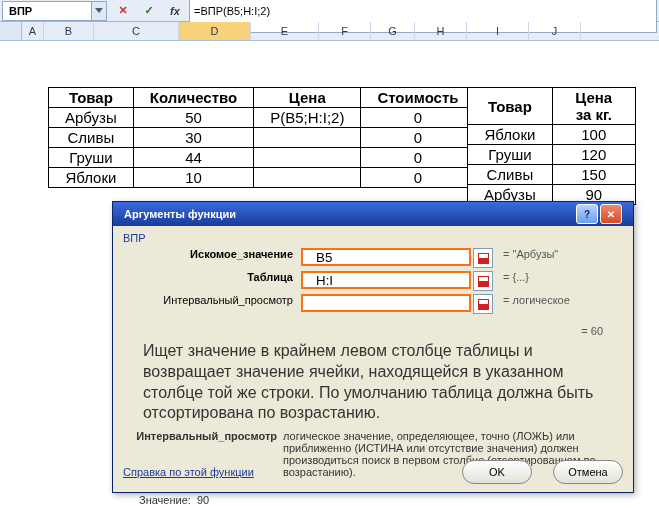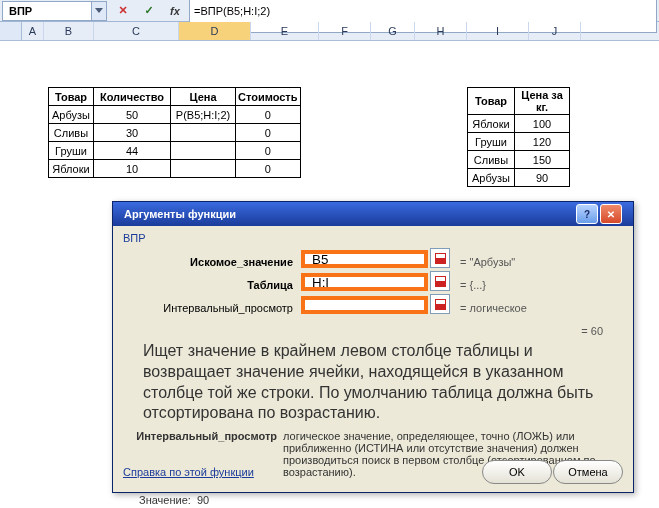--- a/index.html
+++ b/index.html
@@ -18,48 +18,48 @@
   .corner{width:22px;background:#dfe8f6;border-right:1px solid #a8bcd8}
   .cA{width:22px}.cB{width:50px}.cC{width:85px}.cD{width:72px}
   .cD.sel{background:#f7d27a}
   .cE{width:68px}.cF{width:52px}.cG{width:44px}
   .cH{width:52px}.cI{width:62px}.cJ{width:52px}
   
   .grid{position:relative;height:468px}
   
   .table1{position:absolute;top:46px;left:48px;border-collapse:collapse}
   .table2{position:absolute;top:46px;left:467px;border-collapse:collapse}
-  .table1 th,.table1 td,.table2 th,.table2 td{border:1px solid #000;padding:1px 2px;font-size:11px;height:15px;text-align:center;background:#fff}
+  .table1 th,.table1 td,.table2 th,.table2 td{border:1px solid #000;padding:1px 16px;font-size:15px;height:15px;text-align:center;background:#fff}
   .table1 th,.table2 th{font-weight:bold}
   .t1c1{width:40px}.t1c2{width:72px}.t1c3{width:60px}.t1c4{width:58px}
   .t2c1{width:42px}.t2c2{width:50px}
   .ed{text-align:left;padding-left:2px}
   
   .dialog{position:absolute;top:160px;left:112px;width:520px;height:290px;border:1px solid #0a246a;background:#ece9d8;box-shadow:2px 2px 6px rgba(0,0,0,.3)}
   .titlebar{height:24px;background:linear-gradient(to bottom,#3a6bdf 0%,#1a3b9a 100%);display:flex;align-items:center;padding:0 11px;color:#fff;font-weight:bold}
   .tbtns{margin-left:auto;display:flex;gap:2px}
   .tbtn{width:20px;height:18px;border:1px solid #fff;border-radius:3px;display:flex;align-items:center;justify-content:center;font-size:10px}
   .help{background:linear-gradient(#b8d4ff,#6a9eea);color:#1a2a6a;font-weight:bold}
   .close{background:linear-gradient(#ef8a6a,#d64a2a);color:#fff;font-weight:bold}
   .dbody{padding:6px 10px 8px;box-sizing:border-box;height:calc(100% - 24px);position:relative}
   .fname{color:#1a3b9a;font-size:11px;margin-bottom:4px}
-  .argrow{display:flex;align-items:flex-end;margin:3px 0}
+  .argrow{display:flex;align-items:flex-start;margin:3px 0}
   .arglbl{width:170px;text-align:right;padding-right:8px}
-  .argin{width:127px;height:18px;border:4px solid #f97316;background:#fff;padding:0 7px;box-sizing:border-box}
+  .argin{width:170px;height:18px;border:2px solid #f97316;background:#fff;padding:0 13px;box-sizing:border-box}
   .refbtn{width:18px;height:18px;border:1px solid #7f9db9;background:#fff;margin-left:2px;display:flex;align-items:center;justify-content:center}
   .refico{width:9px;height:9px;border:1px solid #c22;background:linear-gradient(#fff 50%,#c22 50%)}
   .argres{margin-left:10px;color:#555}
   .hrspace{height:6px}
   .result{text-align:right;padding-right:20px;color:#555;margin:2px 0 4px}
   .desc{font-size:16px;line-height:1.3;color:#333;margin:0 20px 6px}
   .argdesc{display:flex;font-size:11px;color:#333;margin:0 4px 6px}
   .argdesc .k{font-weight:bold;width:150px;flex-shrink:0;text-align:right;padding-right:6px}
   .foot{display:flex;align-items:center;position:absolute;bottom:8px;left:10px;right:10px}
   .link{color:#1a3b9a;text-decoration:underline;cursor:pointer}
-  .btn{width:68px;height:22px;border:1px solid #888;background:linear-gradient(#fff,#e4e2d6);border-radius:12px;margin-left:1px;display:flex;align-items:center;justify-content:center}
+  .btn{width:68px;height:22px;border:1px solid #888;background:linear-gradient(#fff,#e4e2d6);border-radius:12px;margin-left:21px;display:flex;align-items:center;justify-content:center}
   .btn:first-of-type{border:2px solid #4a6ab8}
   .val{font-size:11px;color:#333;margin:16px}
 </style>
 </head>
 <body>
 
 <div class="fbar">
   <div class="namebox">
       <input value="ВПР" style="">
     </div>

